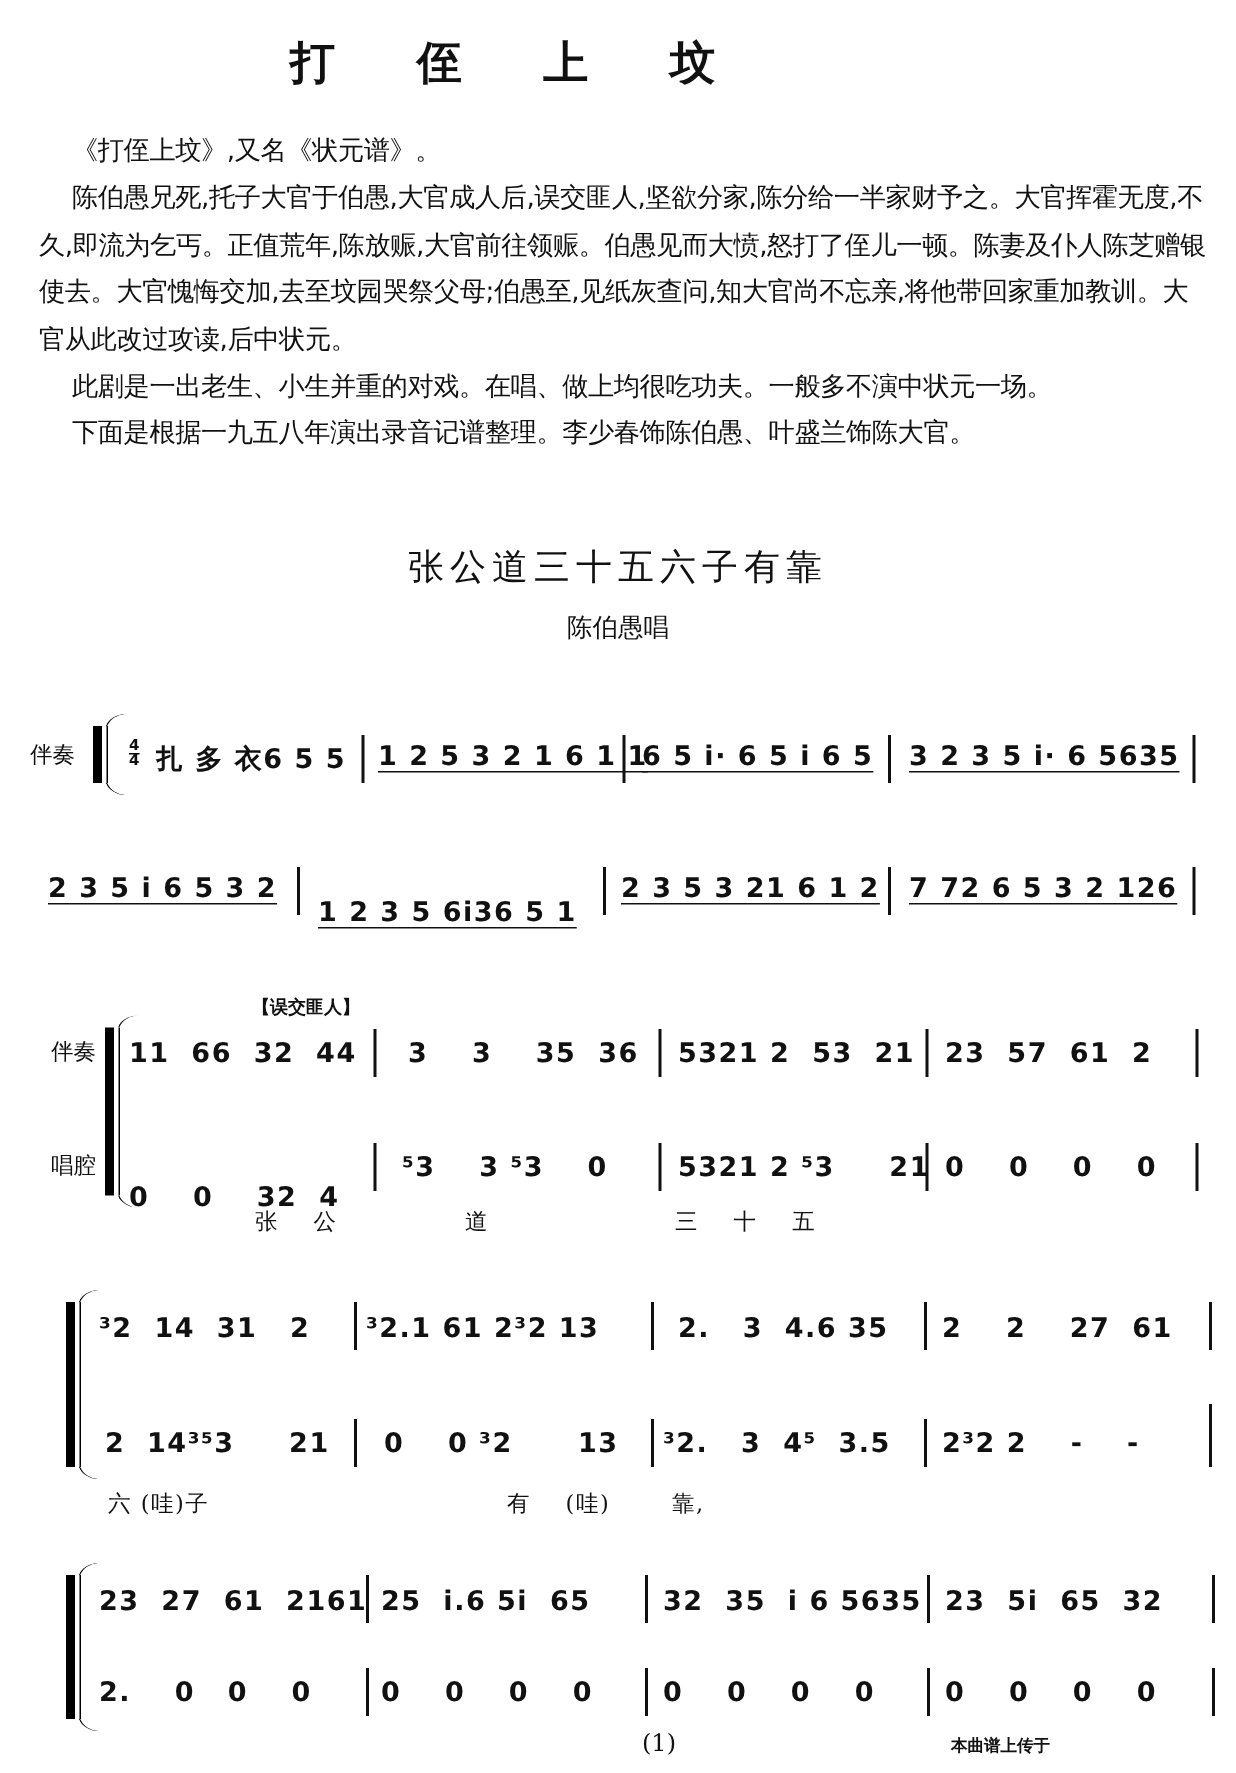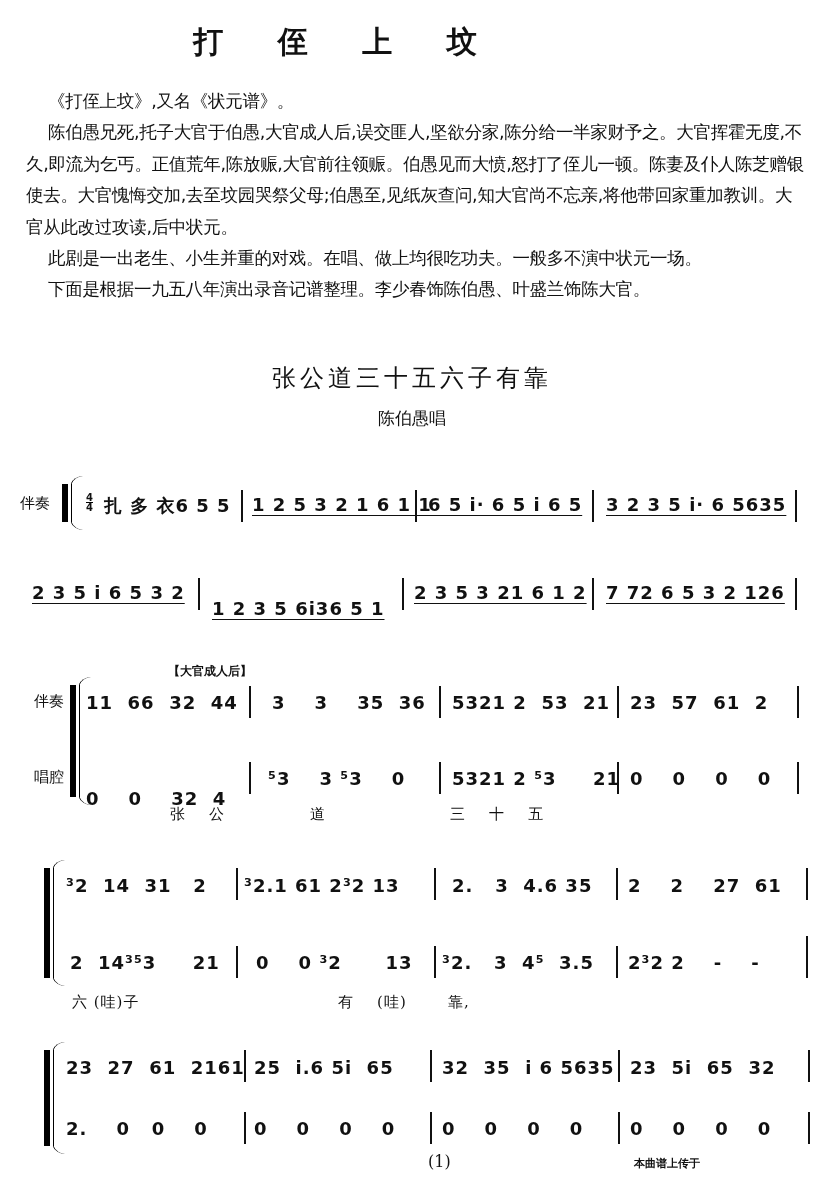--- a/index.html
+++ b/index.html
@@ -57,21 +57,21 @@
 
 <div class="notes ul" style="top:582px;left:32px;">2 3 5 i 6 5 3 2</div>
 <div class="bar" style="top:578px;left:198px;height:32px;"></div>
 <div class="notes ul" style="top:582px;left:212px;margin-top:16px;">1 2 3 5 6i36 5 1</div>
 <div class="bar" style="top:578px;left:402px;height:32px;"></div>
 <div class="notes ul" style="top:582px;left:414px;">2 3 5 3 21 6 1 2</div>
 <div class="bar" style="top:578px;left:592px;height:32px;"></div>
 <div class="notes ul" style="top:582px;left:606px;">7 72 6 5 3 2 126</div>
 <div class="bar" style="top:578px;left:795px;height:32px;"></div>
 
-<div class="mode-label" style="top:663px;left:168px;">【大官成人后】</div>
+<div class="mode-label" style="top:663px;left:168px;">【误交匪人】</div>
 <div class="part-label" style="top:692px;left:34px;">伴奏</div>
 <div class="part-label" style="top:768px;left:34px;">唱腔</div>
 <div class="bracket" style="top:685px;left:70px;height:112px;"></div>
 <div class="notes" style="top:692px;left:86px;text-align:center;">11  66  32  44</div>
 <div class="notes" style="top:768px;left:86px;margin-top:20px;">0    0    32  4</div>
 <div class="bar" style="top:686px;left:249px;height:32px;"></div>
 <div class="bar" style="top:762px;left:249px;height:32px;"></div>
 <div class="notes" style="top:692px;left:272px;">3    3    35  36</div>
 <div class="notes" style="top:768px;left:268px;">⁵3    3 ⁵3    0</div>
 <div class="bar" style="top:686px;left:439px;height:32px;"></div>

